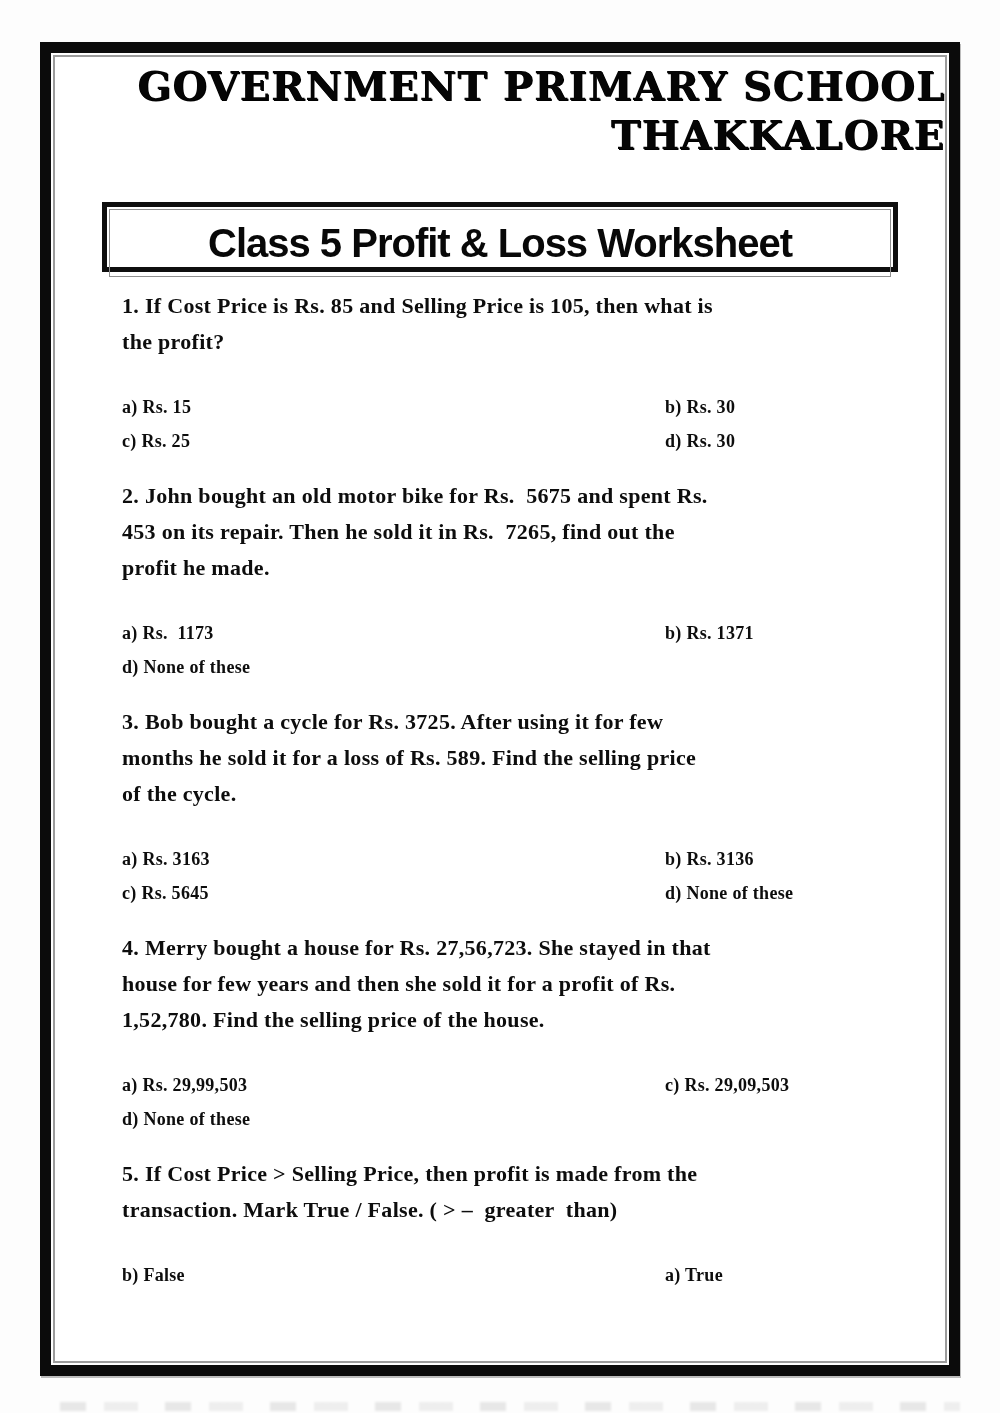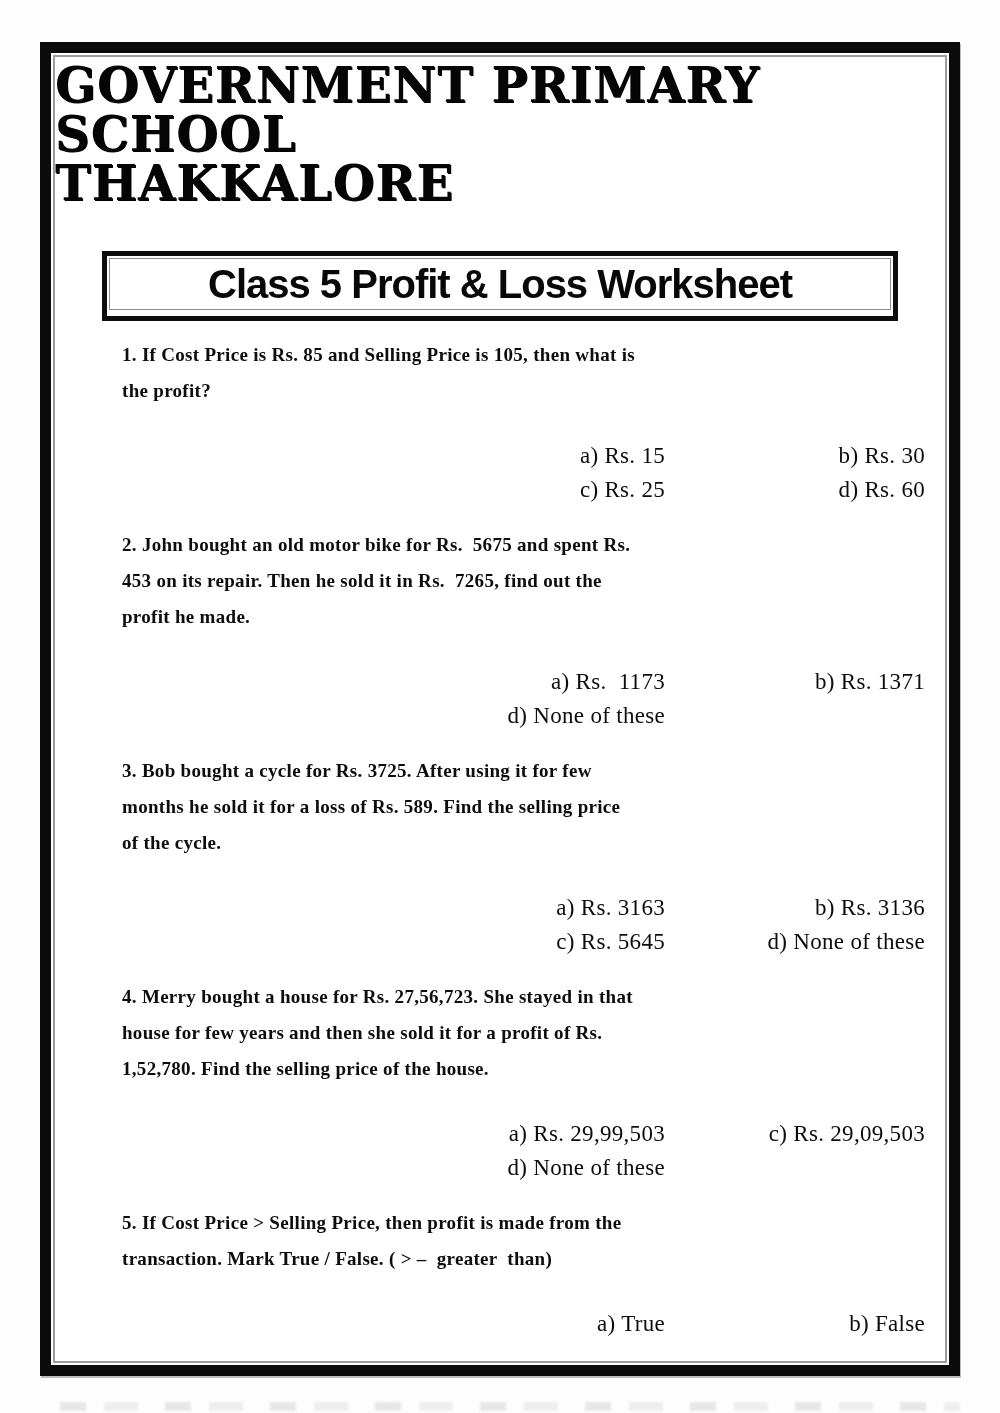--- a/index.html
+++ b/index.html
@@ -20,74 +20,73 @@
     box-shadow: 1px 2px 0 #bdbdbd;
   }
   .sheet-inner {
     position: absolute;
     inset: 2px;
     border: 2px solid #9c9c9c;
     overflow: hidden;
   }
   .school-name {
     margin-top: 4px;
-    text-align: left;
+    text-align: right;
     font-family: "DejaVu Serif", serif;
     font-weight: 800;
-    font-size: 48px;
+    font-size: 40px;
     line-height: 49px;
     letter-spacing: 1px;
     color: #050505;
     text-shadow: 1px 1px 0 #000;
   }
   .title-box {
     box-sizing: border-box;
     height: 70px;
     margin: 43px 47px 0 47px;
     border: 5px solid #0e0e0e;
     background: #fff;
   }
   .title-box-inner {
     box-sizing: border-box;
     margin: 2px;
-    height: 52px;
+    height: 68px;
     border: 1px solid #8f8f8f;
     display: flex;
     align-items: center;
     justify-content: center;
   }
   .worksheet-title {
     font-family: "Liberation Sans", sans-serif;
     font-weight: 700;
     font-size: 40px;
     letter-spacing: -1px;
     color: #080808;
   }
   .qa {
     padding: 0 20px 0 67px;
   }
   .question { margin-top: 20px; }
   .question.first { margin-top: 16px; }
   .q-text {
     white-space: pre;
-    font-size: 19px;
+    font-size: 22px;
     font-weight: 700;
     line-height: 36px;
     letter-spacing: 0.3px;
     margin: 0 0 30px 0;
   }
   .opts {
     display: grid;
     grid-template-columns: 543px auto;
-    font-size: 23px;
-    font-weight: 400;
+    font-size: 18px;
+    font-weight: 700;
     line-height: 34px;
     letter-spacing: 0.3px;
     white-space: pre;
-    text-align: right;
   }
   .opt { cursor: pointer; }
   .artifact {
     position: absolute;
     left: 60px; right: 40px;
     top: 1402px; height: 9px;
     background: repeating-linear-gradient(90deg,
       rgba(40,40,40,0.10) 0 26px, rgba(0,0,0,0) 26px 44px,
       rgba(40,40,40,0.07) 44px 78px, rgba(0,0,0,0) 78px 105px);
     filter: blur(1px);
@@ -112,21 +111,21 @@
 
     <div class="qa">
 
       <section class="question first">
         <p class="q-text">1. If Cost Price is Rs. 85 and Selling Price is 105, then what is
 the profit?</p>
         <div class="opts">
           <span class="opt">a) Rs. 15</span>
           <span class="opt">b) Rs. 30</span>
           <span class="opt">c) Rs. 25</span>
-          <span class="opt">d) Rs. 60</span>
+          <span class="opt">d) Rs. 30</span>
         </div>
       </section>
 
       <section class="question">
         <p class="q-text">2. John bought an old motor bike for Rs.  5675 and spent Rs.
 453 on its repair. Then he sold it in Rs.  7265, find out the
 profit he made.</p>
         <div class="opts">
           <span class="opt">a) Rs.  1173</span>
           <span class="opt">b) Rs. 1371</span>
@@ -154,22 +153,22 @@
           <span class="opt">a) Rs. 29,99,503</span>
           <span class="opt">c) Rs. 29,09,503</span>
           <span class="opt">d) None of these</span>
         </div>
       </section>
 
       <section class="question">
         <p class="q-text">5. If Cost Price &gt; Selling Price, then profit is made from the
 transaction. Mark True / False. ( &gt; –  greater  than)</p>
         <div class="opts">
+          <span class="opt">b) False</span>
           <span class="opt">a) True</span>
-          <span class="opt">b) False</span>
         </div>
       </section>
 
     </div>
   </div>
 </div>
 
 <div class="artifact"></div>
 
 </body></html>

